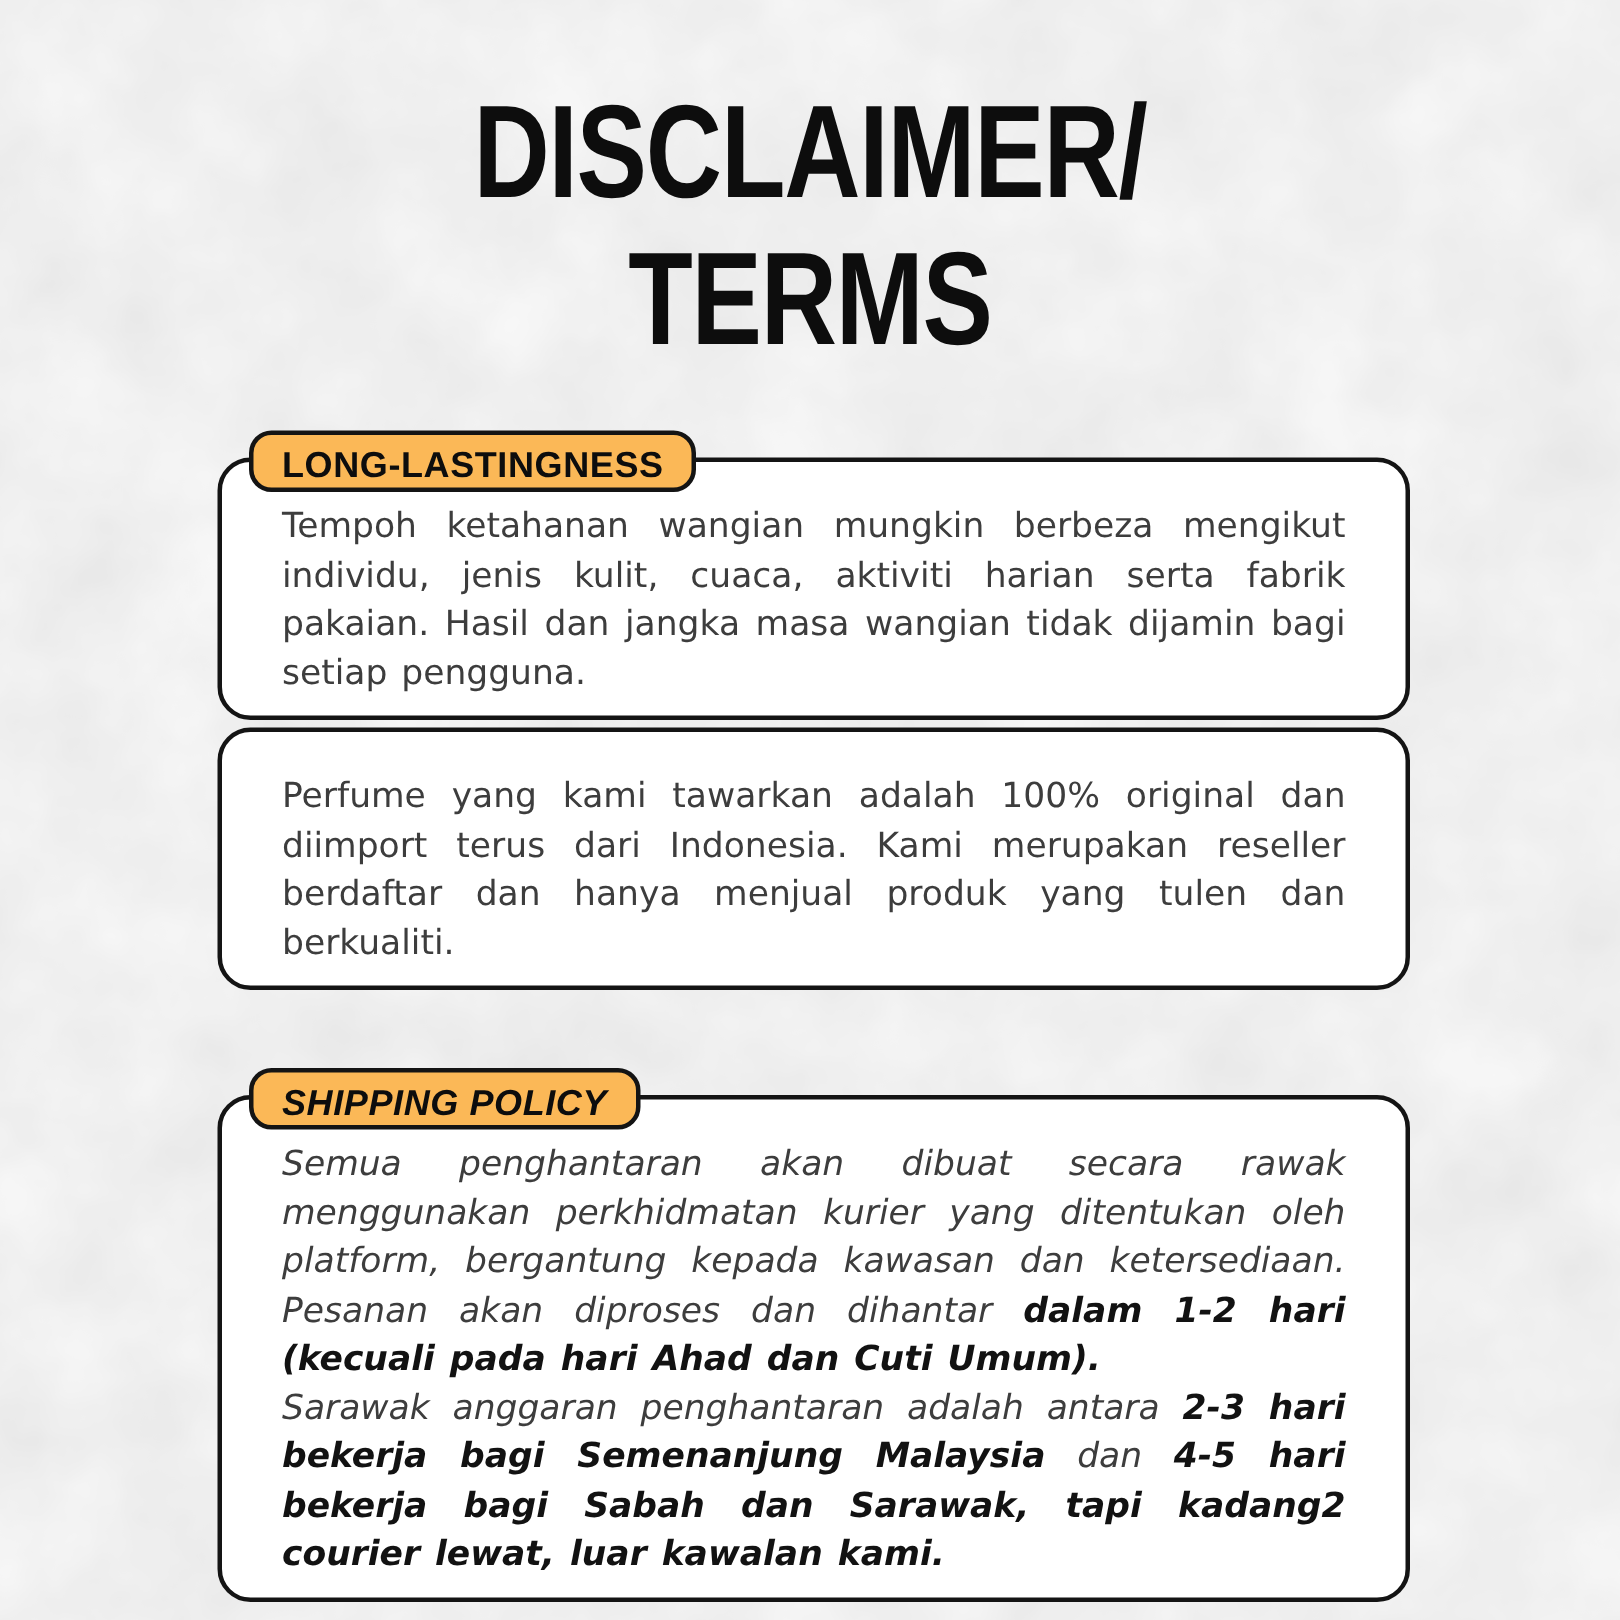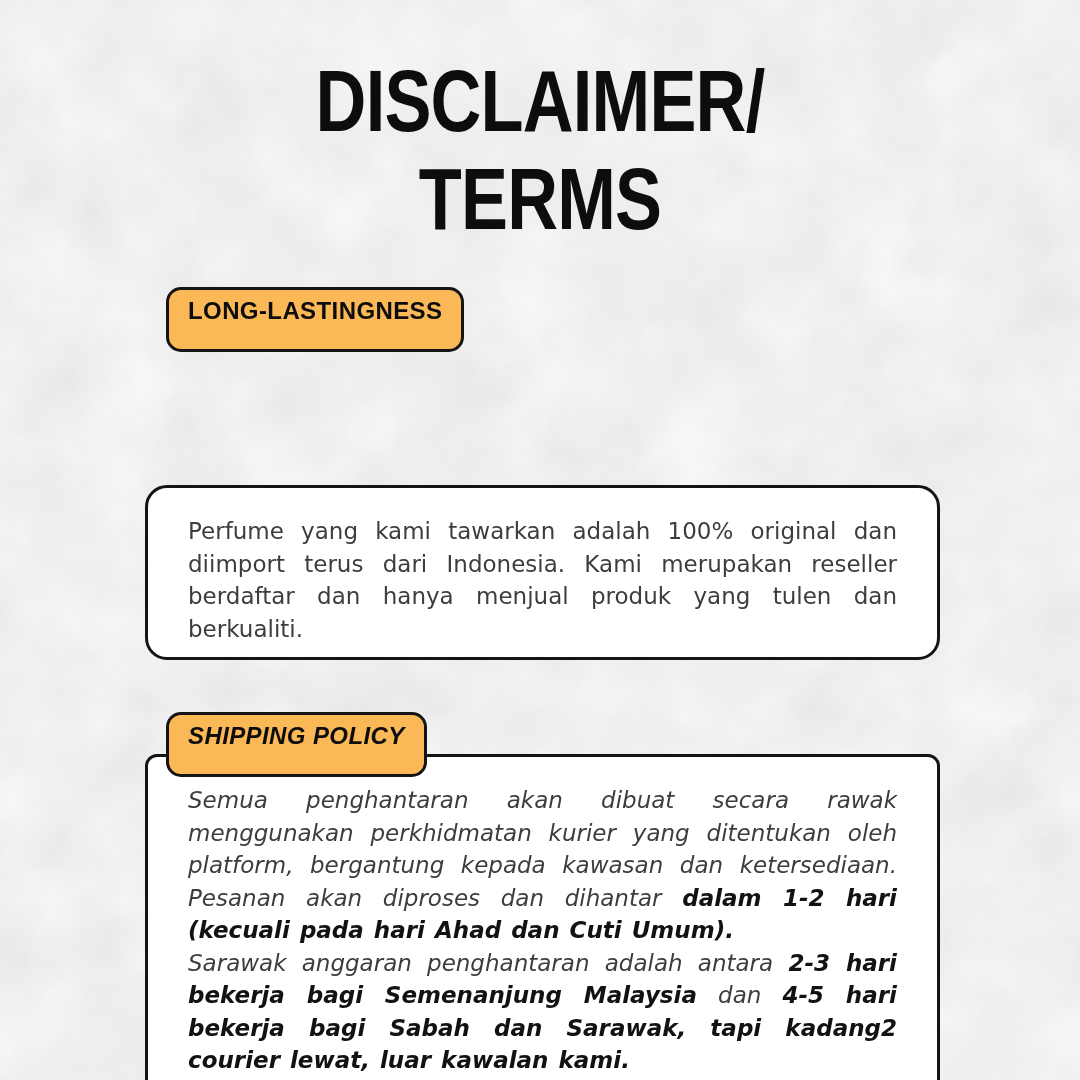--- a/index.html
+++ b/index.html
@@ -55,40 +55,40 @@
   .card.s2 { top: 508px; }
   .card.s3 { top: 712px; font-style: italic; }
   .tab {
     position: relative;
     z-index: 2;
     display: inline-block;
     margin-left: 21px;
     background: var(--accent-orange, #FBB857);
     border: 3px solid var(--outline-ink, #141414);
     border-radius: 15px;
-    padding: 7px 19px 24px;
+    padding: 7px 19px 0;
     font-family: "Liberation Sans", sans-serif;
     font-weight: 700;
     font-size: 24px;
     letter-spacing: 0.4px;
     color: var(--title-ink, #0D0D0D);
   }
   .box {
     position: relative;
     z-index: 1;
     margin-top: -23px;
     width: 795px;
     background: var(--box-bg, #FFFFFF);
     border: 3px solid var(--outline-ink, #141414);
     border-radius: 22px;
     padding: 27px 40px 12px;
   }
   .card.s1 .box { min-height: 170px; }
   .card.s2 .box { min-height: 138px; }
-  .card.s3 .box { min-height: 298px; border-radius: 12px; }
+  .card.s3 .box { min-height: 298px; }
   .box p {
     margin: 0;
     font-size: 23px;
     line-height: 32.5px;
     text-align: justify;
     word-spacing: 2px;
     color: var(--body-ink, #3D3D3D);
   }
   .box p strong {
     font-weight: 700;
@@ -118,20 +118,25 @@
 
   <h1 class="poster-title">
     <span class="title-line">DISCLAIMER/</span>
     <span class="title-line">TERMS</span>
   </h1>
 
   <section class="card s1">
     <div class="tab">
       <span>LONG-LASTINGNESS</span>
     </div>
+    <div class="box">
+      <div class="body">
+          <p><span>Tempoh ketahanan wangian mungkin berbeza mengikut individu, jenis kulit, cuaca, aktiviti harian serta fabrik pakaian. Hasil dan jangka masa wangian tidak dijamin bagi setiap pengguna.</span></p>
+        </div>
+    </div>
   </section>
 
   <section class="card s2">
     <div class="box">
       <div class="body">
           <p><span>Perfume yang kami tawarkan adalah 100% original dan diimport terus dari Indonesia. Kami merupakan reseller berdaftar dan hanya menjual produk yang tulen dan berkualiti.</span></p>
         </div>
     </div>
   </section>
 

